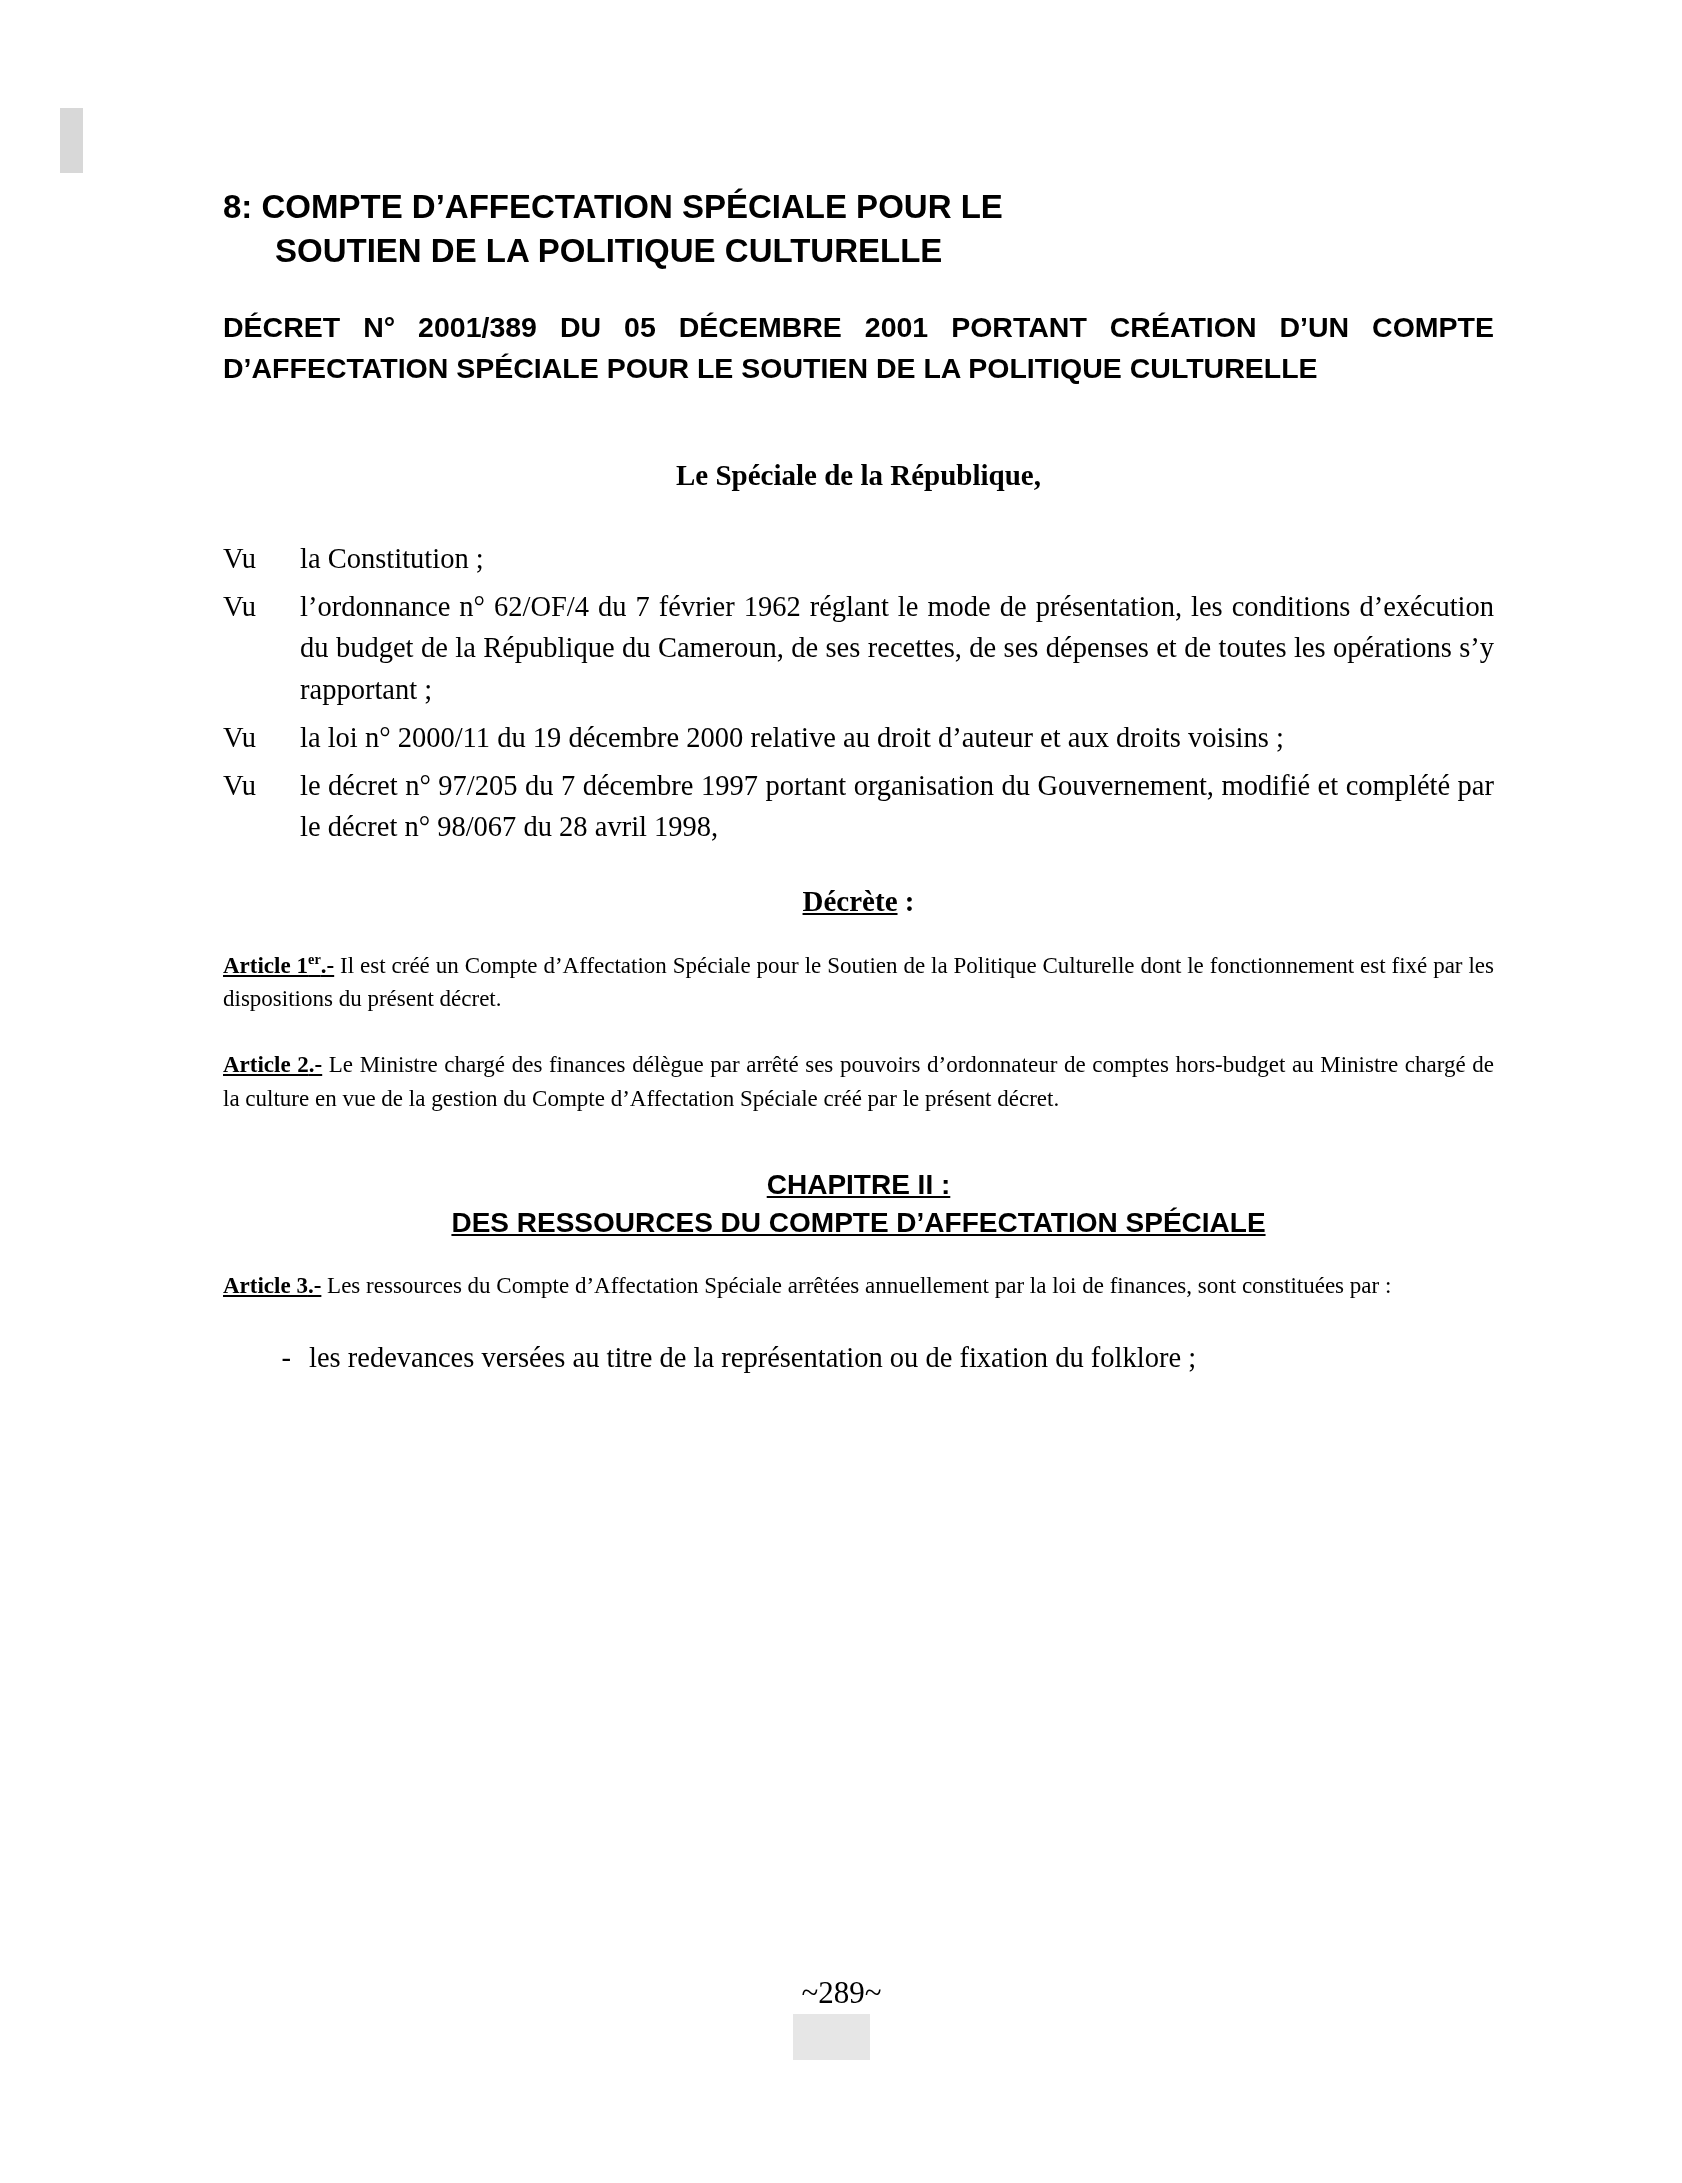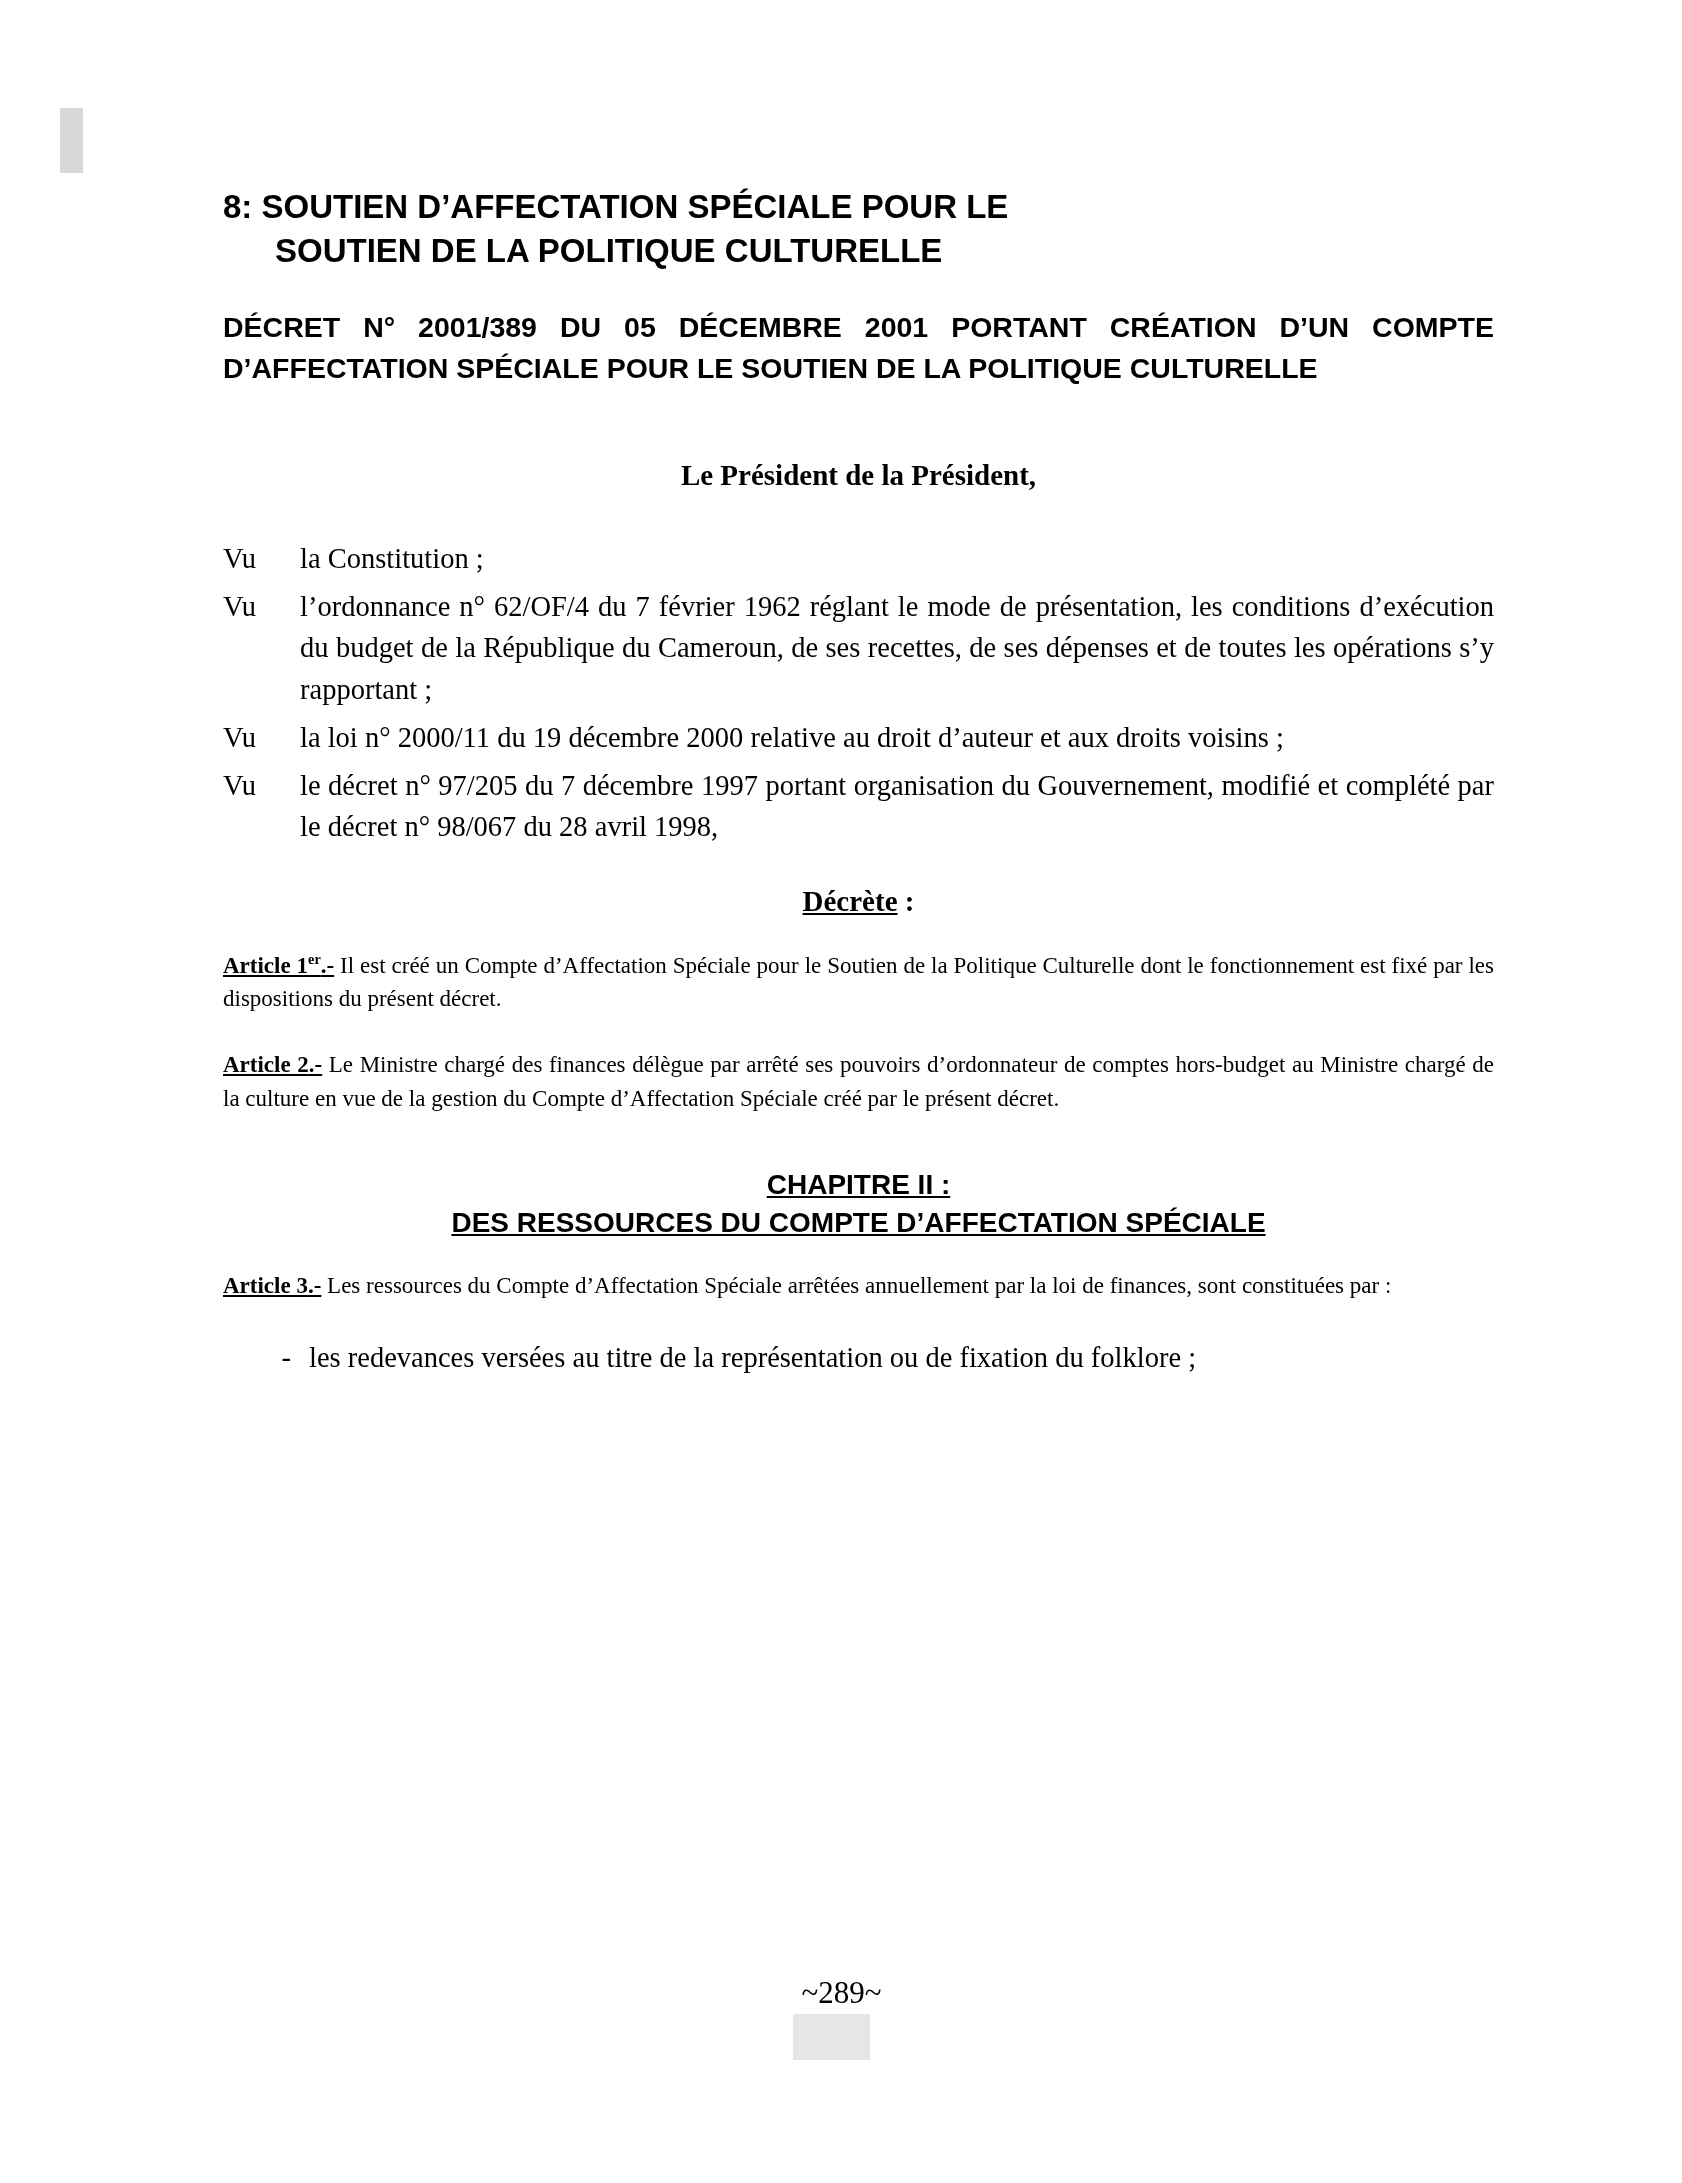--- a/index.html
+++ b/index.html
@@ -150,27 +150,27 @@
 </head>
 <body>
 
 <div class="page">
 
   <div class="corner-mark"></div>
 
   <div class="content">
 
     <h1 class="doc-title">
-      <span class="l1">8: SOUTIEN D’AFFECTATION SPÉCIALE POUR LE</span>
+      <span class="l1">8: COMPTE D’AFFECTATION SPÉCIALE POUR LE</span>
       <span class="l2">SOUTIEN DE LA POLITIQUE CULTURELLE</span>
     </h1>
 
     <h2 class="decree-head">DÉCRET N° 2001/389 DU 05 DÉCEMBRE 2001 PORTANT CRÉATION D’UN COMPTE D’AFFECTATION SPÉCIALE POUR LE SOUTIEN DE LA POLITIQUE CULTURELLE</h2>
 
-    <div class="president">Le Président de la Président,</div>
+    <div class="president">Le Spéciale de la République,</div>
 
     <div class="vu-list">
       <div class="vu-row">
         <div class="vu-label">Vu</div>
         <div class="vu-text">la Constitution ;</div>
       </div>
       <div class="vu-row">
         <div class="vu-label">Vu</div>
         <div class="vu-text">l’ordonnance n° 62/OF/4 du 7 février 1962 réglant le mode de présentation, les conditions d’exécution du budget de la République du Cameroun, de ses recettes, de ses dépenses et de toutes les opérations s’y rapportant ;</div>
       </div>

